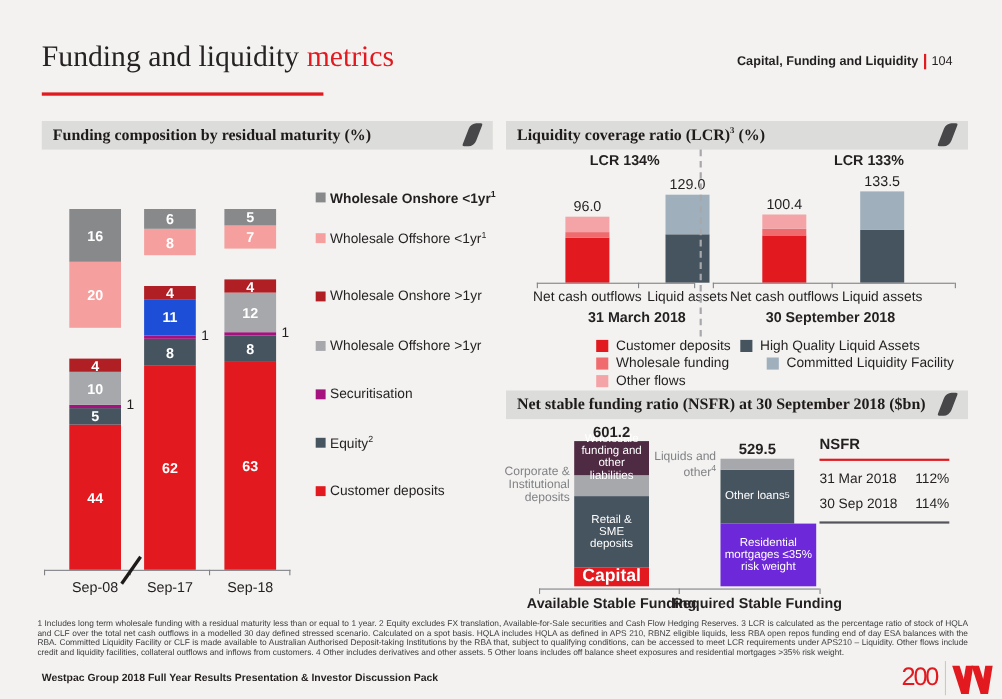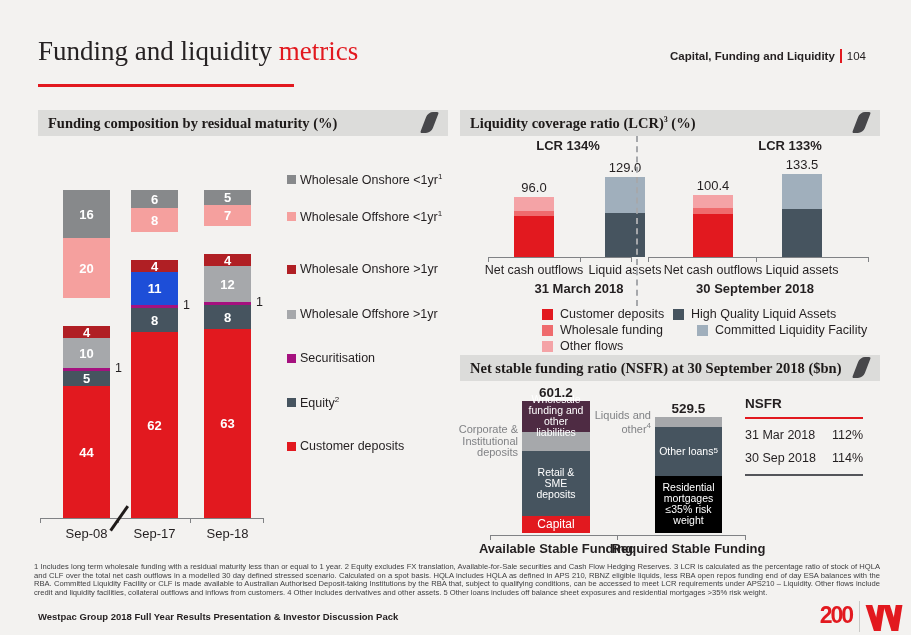--- a/index.html
+++ b/index.html
@@ -15,21 +15,21 @@
   .panel-header{position:absolute;left:0;top:0;right:0;height:26px;background:#dcdcda;display:flex;align-items:center;padding-left:10px;box-sizing:border-box;font-family:"Liberation Serif",serif;font-weight:bold;font-size:14.5px;color:#1e1a19;}
   .swoosh{position:absolute;right:13px;top:2px;width:11px;height:21px;background:#47474a;transform:skewX(-21deg);border-radius:5px 2px 5px 2px;}
   sup{font-size:8px;}
   .nsfr-table{position:absolute;left:285px;top:41px;width:118px;}
   .nsfr-title{font-weight:bold;font-size:13.5px;}
   .nsfr-rule-red{height:2px;background:#e2191f;margin-top:6px;}
   .nsfr-row{display:flex;justify-content:space-between;font-size:12.5px;padding-top:9px;}
   .nsfr-rule-dark{height:2px;background:#53555a;margin-top:9px;}
   .footnote{position:absolute;left:34px;top:563px;width:846px;font-size:7.6px;line-height:1.14;color:#3d3d3f;text-align:justify;}
   .footer-text{position:absolute;left:38px;top:611px;font-size:9.5px;font-weight:bold;color:#231f20;}
-  .logo-200{position:absolute;right:59px;top:602px;font-size:23px;font-weight:bold;color:#e2191f;letter-spacing:-2px;}
+  .logo-200{position:absolute;right:59px;top:602px;font-size:23px;font-weight:normal;color:#e2191f;letter-spacing:-2px;}
   .logo-divider{position:absolute;right:51px;top:601px;width:1px;height:31px;background:#c9c9c7;}
   .logo-w{position:absolute;right:8px;top:605px;}
 </style>
 </head>
 <body>
 
 <div class="slide">
 
   <div class="main-title"><span>Funding and liquidity </span><span class="accent">metrics</span></div>
   <div class="title-underline"></div>
@@ -73,21 +73,21 @@
       <div style="position: absolute; left: 166px; top: 80px; width: 47px; height: 15px; background: rgb(135, 137, 139); display: flex; align-items: center; justify-content: center; color: rgb(255, 255, 255); font-weight: bold; font-size: 13px; overflow: visible;">5</div>
       <div style="position: absolute; left: 157.5px; top: 416px; width: 64px; text-align: center; font-size: 13px;">Sep-18</div>
       <div style="position: absolute; left: 2px; top: 408px; width: 224px; height: 1px; background: rgb(128, 130, 133);"></div>
       <div style="position: absolute; left: 2px; top: 408px; width: 1px; height: 5px; background: rgb(128, 130, 133);"></div>
       <div style="position: absolute; left: 80px; top: 408px; width: 1px; height: 5px; background: rgb(128, 130, 133);"></div>
       <div style="position: absolute; left: 152px; top: 408px; width: 1px; height: 5px; background: rgb(128, 130, 133);"></div>
       <div style="position: absolute; left: 225px; top: 408px; width: 1px; height: 5px; background: rgb(128, 130, 133);"></div>
       <div style="position: absolute; left: 66px; top: 407px; width: 30px; height: 2.5px; background: rgb(30, 26, 25); transform: rotate(-55deg);"></div>
       <div style="position: absolute; left: 249px; top: 62px; display: flex; align-items: flex-start;">
         <div style="position: static; width: 9px; height: 9px; background: rgb(135, 137, 139); margin-right: 4px; margin-top: 3px; flex: 0 0 auto;"></div>
-        <div style="position: static; font-size: 12.5px; white-space: nowrap;">Wholesale Onshore &lt;1yr<sup style="font-size: 8px;">1</sup></div>
+        <div style="position: static; font-size: 12.5px; white-space: nowrap; font-weight: bold;">Wholesale Onshore &lt;1yr<sup style="font-size: 8px;">1</sup></div>
       </div>
       <div style="position: absolute; left: 249px; top: 99px; display: flex; align-items: flex-start;">
         <div style="position: static; width: 9px; height: 9px; background: rgb(245, 160, 158); margin-right: 4px; margin-top: 3px; flex: 0 0 auto;"></div>
         <div style="position: static; font-size: 12.5px; white-space: nowrap;">Wholesale Offshore &lt;1yr<sup style="font-size: 8px;">1</sup></div>
       </div>
       <div style="position: absolute; left: 249px; top: 152px; display: flex; align-items: flex-start;">
         <div style="position: static; width: 9px; height: 9px; background: rgb(176, 31, 36); margin-right: 4px; margin-top: 3px; flex: 0 0 auto;"></div>
         <div style="position: static; font-size: 12.5px; white-space: nowrap;">Wholesale Onshore &gt;1yr</div>
       </div>
       <div style="position: absolute; left: 249px; top: 197px; display: flex; align-items: flex-start;">
@@ -177,28 +177,28 @@
       <div class="nsfr-row">
         <span>31 Mar 2018</span>
         <span>112%</span>
       </div>
       <div class="nsfr-row">
         <span>30 Sep 2018</span>
         <span>114%</span>
       </div>
       <div class="nsfr-rule-dark"></div>
     </div>
-  <div style="position: absolute; left: 62px; top: 161.06px; width: 68px; height: 16.94px; background: rgb(226, 25, 31); display: flex; align-items: center; justify-content: center; text-align: center; color: rgb(255, 255, 255); font-size: 12px; line-height: 1.05; padding: 0px 3px; box-sizing: border-box;">Capital</div>
+  <div style="position: absolute; left: 62px; top: 161.06px; width: 68px; height: 16.94px; background: rgb(226, 25, 31); display: flex; align-items: center; justify-content: center; text-align: center; color: rgb(255, 255, 255); font-size: 16px; line-height: 1.05; padding: 0px 3px; box-sizing: border-box; font-weight: bold;">Capital</div>
       <div style="position: absolute; left: 62px; top: 95.94px; width: 68px; height: 65.12px; background: rgb(70, 84, 95); display: flex; align-items: center; justify-content: center; text-align: center; color: rgb(255, 255, 255); font-size: 10.5px; line-height: 1.05; padding: 0px 3px; box-sizing: border-box;">Retail &amp; SME deposits</div>
       <div style="position: absolute; left: 62px; top: 76.8px; width: 68px; height: 19.14px; background: rgb(166, 168, 171);"></div>
       <div style="position: absolute; left: -24px; top: 68.97px; width: 82px; text-align: right; font-size: 11px; line-height: 1.06; color: rgb(128, 130, 133);">Corporate &amp; Institutional deposits</div>
       <div style="position: absolute; left: 62px; top: 45.78px; width: 68px; height: 31.02px; background: rgb(78, 43, 67); display: flex; align-items: center; justify-content: center; text-align: center; color: rgb(255, 255, 255); font-size: 10.5px; line-height: 1.05; padding: 0px 3px; box-sizing: border-box;">Wholesale funding and other liabilities</div>
       <div style="position: absolute; left: 61px; top: 29.78px; width: 70px; text-align: center; font-weight: bold; font-size: 13.5px;">601.2</div>
       <div style="position: absolute; left: 11px; top: 186px; width: 170px; text-align: center; font-weight: bold; font-size: 13px;">Available Stable Funding</div>
-      <div style="position: absolute; left: 195px; top: 120.8px; width: 67px; height: 57.2px; background: #000000; display: flex; align-items: center; justify-content: center; text-align: center; color: rgb(255, 255, 255); font-size: 10.5px; line-height: 1.05; padding: 0px 3px; box-sizing: border-box;">Residential mortgages ≤35% risk weight</div>
+      <div style="position: absolute; left: 195px; top: 120.8px; width: 87px; height: 57.2px; background: #6d28d9; display: flex; align-items: center; justify-content: center; text-align: center; color: rgb(255, 255, 255); font-size: 10.5px; line-height: 1.05; padding: 0px 3px; box-sizing: border-box;">Residential mortgages ≤35% risk weight</div>
       <div style="position: absolute; left: 195px; top: 72.4px; width: 67px; height: 48.4px; background: rgb(70, 84, 95); display: flex; align-items: center; justify-content: center; text-align: center; color: rgb(255, 255, 255); font-size: 10.5px; line-height: 1.05; padding: 0px 3px; box-sizing: border-box;">Other loans<sup style="font-size: 8px;">5</sup></div>
       <div style="position: absolute; left: 195px; top: 61.51px; width: 67px; height: 10.89px; background: rgb(166, 168, 171);"></div>
       <div style="position: absolute; left: 109px; top: 55.355px; width: 82px; text-align: right; font-size: 11px; line-height: 1.06; color: rgb(128, 130, 133);">Liquids and other<sup style="font-size: 8px;">4</sup></div>
       <div style="position: absolute; left: 193.5px; top: 45.51px; width: 70px; text-align: center; font-weight: bold; font-size: 13.5px;">529.5</div>
       <div style="position: absolute; left: 143.5px; top: 186px; width: 170px; text-align: center; font-weight: bold; font-size: 13px;">Required Stable Funding</div>
       <div style="position: absolute; left: 30px; top: 180px; width: 255px; height: 1px; background: rgb(128, 130, 133);"></div>
       <div style="position: absolute; left: 30px; top: 180px; width: 1px; height: 5px; background: rgb(128, 130, 133);"></div>
       <div style="position: absolute; left: 157px; top: 180px; width: 1px; height: 5px; background: rgb(128, 130, 133);"></div>
       <div style="position: absolute; left: 285px; top: 180px; width: 1px; height: 5px; background: rgb(128, 130, 133);"></div>
     </div>

